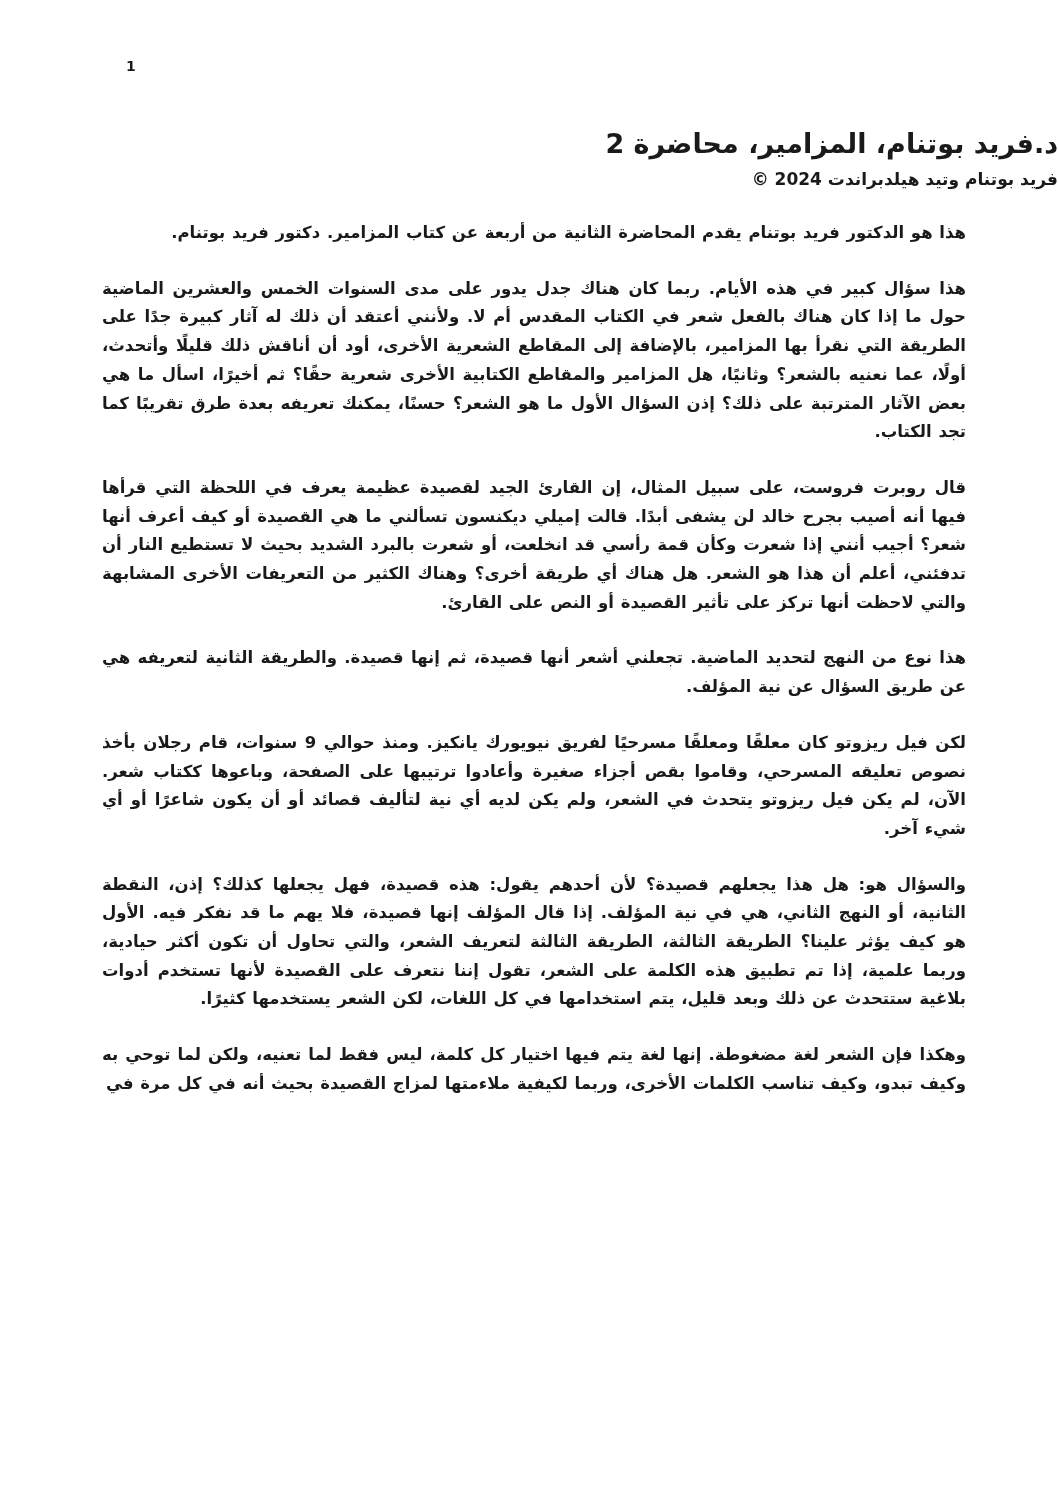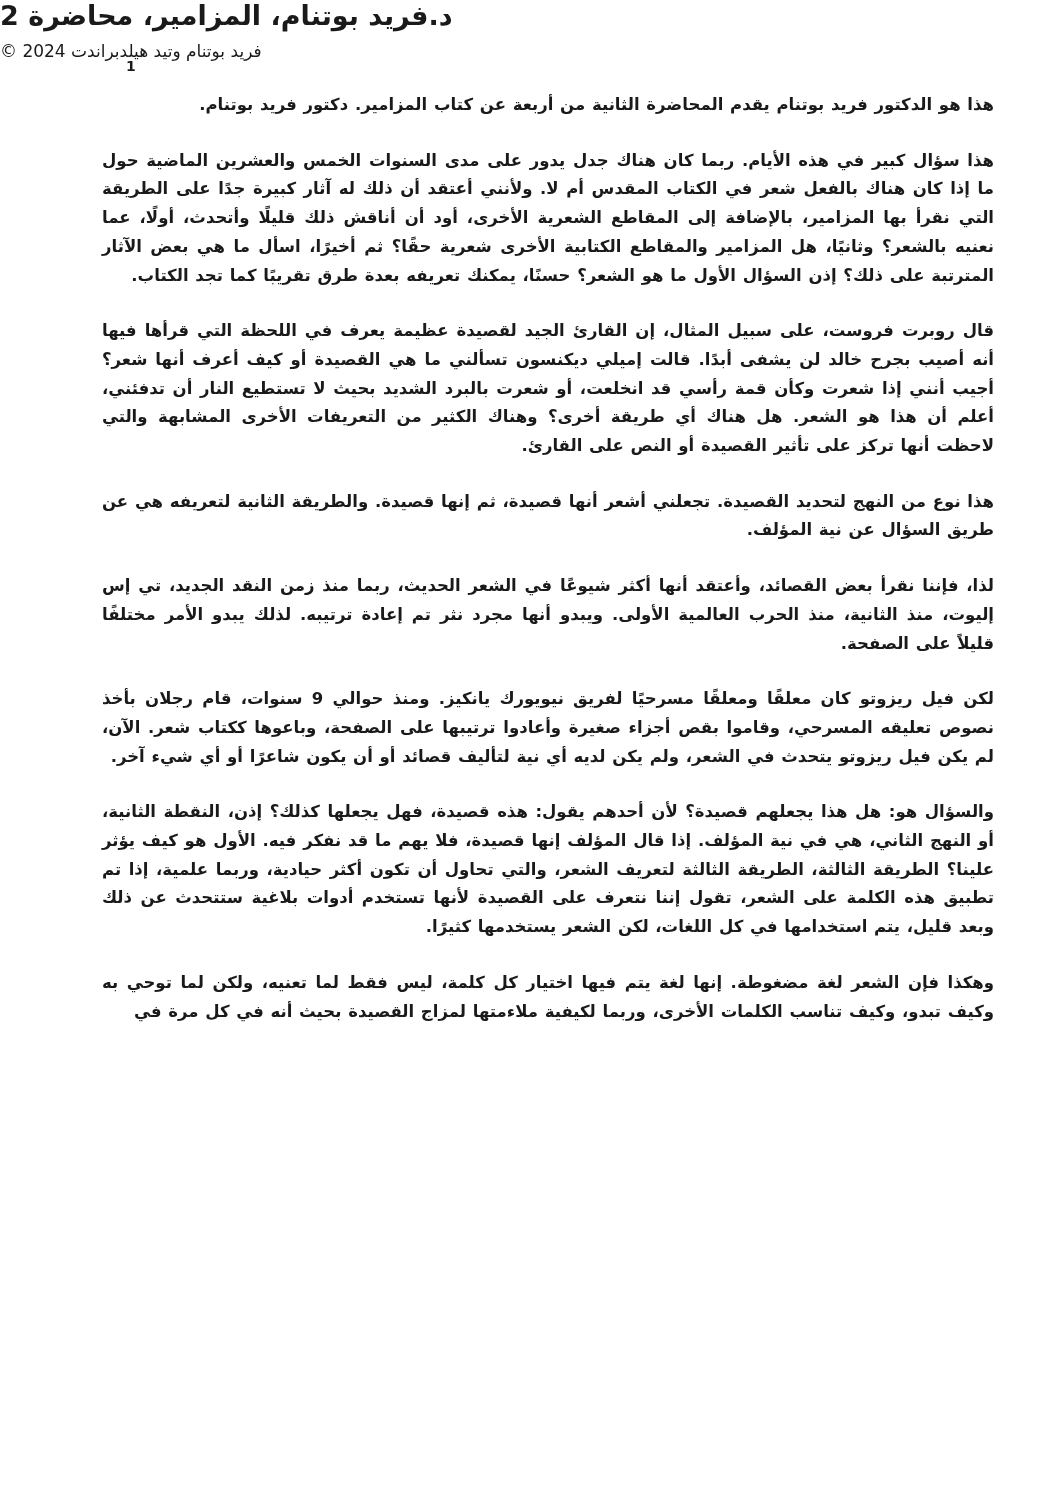--- a/index.html
+++ b/index.html
@@ -20,38 +20,40 @@
   }
   .page-number {
     position: absolute;
     top: 58px;
     left: 126px;
     font-size: 14px;
     font-weight: 700;
     color: #1a1a1a;
   }
   .doc-header {
-    text-align: left;
+    padding-top: 128px;
+    text-align: right;
     direction: rtl;
+    margin-left: 28px;
   }
   .doc-title {
     font-size: 27px;
     font-weight: 700;
     margin: 0 0 10px 0;
     letter-spacing: 0;
   }
   .doc-byline {
     font-size: 17px;
-    font-weight: 400;
+    font-weight: 700;
     margin: 0;
   }
   .doc-body {
     direction: rtl;
     text-align: justify;
-    padding: 30px 64px 0 102px;
+    padding: 30px 92px 0 102px;
     box-sizing: border-box;
   }
   .doc-body p {
     font-size: 16.5px;
     font-weight: 700;
     line-height: 1.74;
     margin: 0 0 27px 0;
     word-spacing: 1px;
   }
   .doc-body p:last-child {
@@ -67,20 +69,19 @@
 
   <div class="doc-header">
     <h1 class="doc-title">د.فريد بوتنام، المزامير، محاضرة 2</h1>
     <p class="doc-byline">فريد بوتنام وتيد هيلدبراندت 2024 ©</p>
   </div>
 
   <div class="doc-body">
     <p>هذا هو الدكتور فريد بوتنام يقدم المحاضرة الثانية من أربعة عن كتاب المزامير. دكتور فريد بوتنام.</p>
     <p>هذا سؤال كبير في هذه الأيام. ربما كان هناك جدل يدور على مدى السنوات الخمس والعشرين الماضية حول ما إذا كان هناك بالفعل شعر في الكتاب المقدس أم لا. ولأنني أعتقد أن ذلك له آثار كبيرة جدًا على الطريقة التي نقرأ بها المزامير، بالإضافة إلى المقاطع الشعرية الأخرى، أود أن أناقش ذلك قليلًا وأتحدث، أولًا، عما نعنيه بالشعر؟ وثانيًا، هل المزامير والمقاطع الكتابية الأخرى شعرية حقًا؟ ثم أخيرًا، اسأل ما هي بعض الآثار المترتبة على ذلك؟ إذن السؤال الأول ما هو الشعر؟ حسنًا، يمكنك تعريفه بعدة طرق تقريبًا كما تجد الكتاب.</p>
     <p>قال روبرت فروست، على سبيل المثال، إن القارئ الجيد لقصيدة عظيمة يعرف في اللحظة التي قرأها فيها أنه أصيب بجرح خالد لن يشفى أبدًا. قالت إميلي ديكنسون تسألني ما هي القصيدة أو كيف أعرف أنها شعر؟ أجيب أنني إذا شعرت وكأن قمة رأسي قد انخلعت، أو شعرت بالبرد الشديد بحيث لا تستطيع النار أن تدفئني، أعلم أن هذا هو الشعر. هل هناك أي طريقة أخرى؟ وهناك الكثير من التعريفات الأخرى المشابهة والتي لاحظت أنها تركز على تأثير القصيدة أو النص على القارئ.</p>
-    <p>هذا نوع من النهج لتحديد القصيدة. تجعلني أشعر أنها قصيدة، ثم إنها قصيدة. والطريقة الثانية لتعريفه هي عن طريق السؤال عن نية المؤلف.</p>
-    <p>لذا، فإننا نقرأ بعض القصائد، وأعتقد أنها أكثر شيوعًا في الشعر الحديث، ربما منذ زمن النقد الجديد، تي إس إليوت، منذ الثانية، منذ الحرب العالمية الأولى. ويبدو أنها مجرد نثر تم إعادة ترتيبه. لذلك يبدو الأمر مختلفًا قليلاً على الصفحة.</p>
+    <p>هذا نوع من النهج لتحديد الماضية. تجعلني أشعر أنها قصيدة، ثم إنها قصيدة. والطريقة الثانية لتعريفه هي عن طريق السؤال عن نية المؤلف.</p>
     <p>لكن فيل ريزوتو كان معلقًا ومعلقًا مسرحيًا لفريق نيويورك يانكيز. ومنذ حوالي 9 سنوات، قام رجلان بأخذ نصوص تعليقه المسرحي، وقاموا بقص أجزاء صغيرة وأعادوا ترتيبها على الصفحة، وباعوها ككتاب شعر. الآن، لم يكن فيل ريزوتو يتحدث في الشعر، ولم يكن لديه أي نية لتأليف قصائد أو أن يكون شاعرًا أو أي شيء آخر.</p>
     <p>والسؤال هو: هل هذا يجعلهم قصيدة؟ لأن أحدهم يقول: هذه قصيدة، فهل يجعلها كذلك؟ إذن، النقطة الثانية، أو النهج الثاني، هي في نية المؤلف. إذا قال المؤلف إنها قصيدة، فلا يهم ما قد نفكر فيه. الأول هو كيف يؤثر علينا؟ الطريقة الثالثة، الطريقة الثالثة لتعريف الشعر، والتي تحاول أن تكون أكثر حيادية، وربما علمية، إذا تم تطبيق هذه الكلمة على الشعر، تقول إننا نتعرف على القصيدة لأنها تستخدم أدوات بلاغية ستتحدث عن ذلك وبعد قليل، يتم استخدامها في كل اللغات، لكن الشعر يستخدمها كثيرًا.</p>
     <p>وهكذا فإن الشعر لغة مضغوطة. إنها لغة يتم فيها اختيار كل كلمة، ليس فقط لما تعنيه، ولكن لما توحي به وكيف تبدو، وكيف تناسب الكلمات الأخرى، وربما لكيفية ملاءمتها لمزاج القصيدة بحيث أنه في كل مرة في</p>
   </div>
 
 </div>
 
 </body></html>

